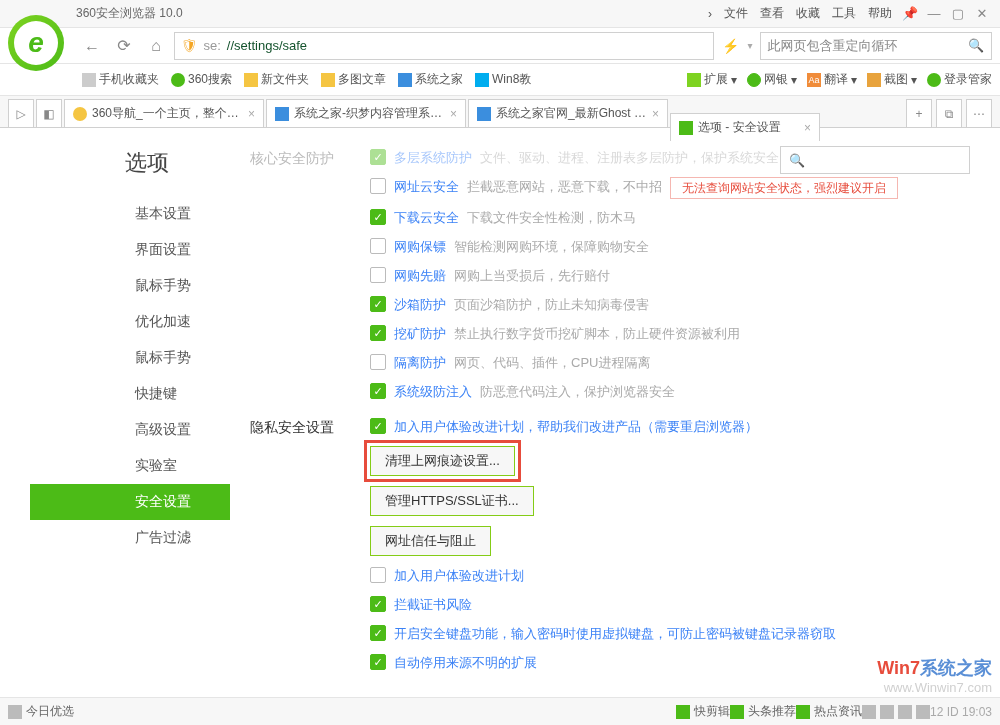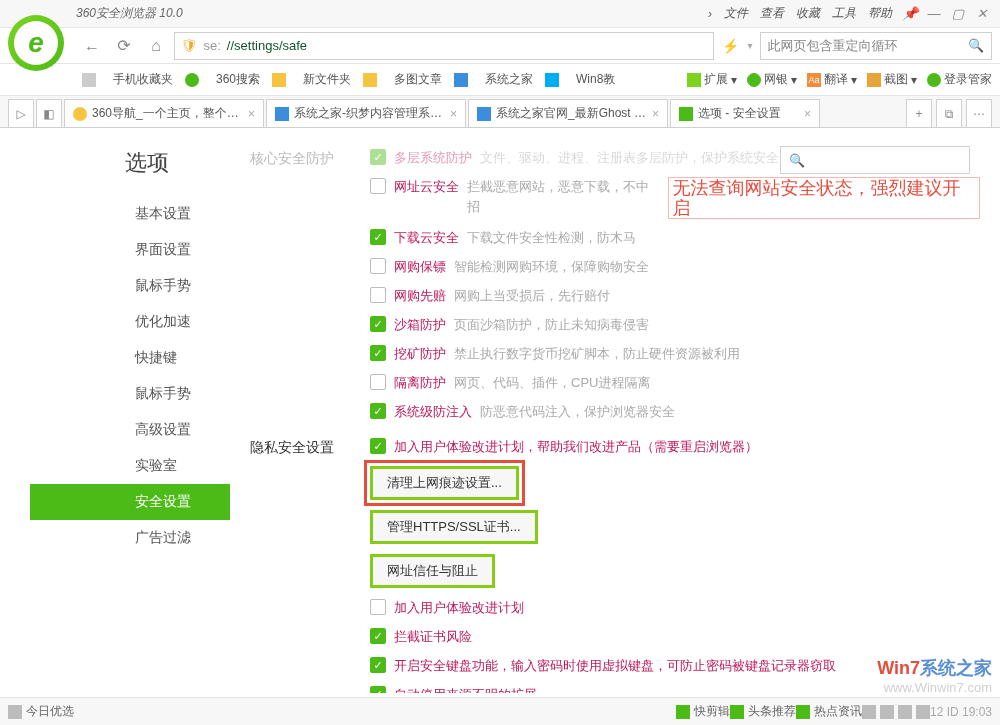--- a/index.html
+++ b/index.html
@@ -1,19 +1,19 @@
 <!DOCTYPE html>
 <html><head>
 <meta charset="utf-8">
 <style>
 * { margin: 0; padding: 0; box-sizing: border-box; font-family: "Microsoft YaHei", Arial, sans-serif; }
 body { background: #fff; width: 1000px; height: 725px; overflow: hidden; position: relative; }
 
 
-.titlebar { height: 28px; background: #f7f7f7; display: flex; align-items: center; padding: 0 6px; border-bottom: 1px solid #e5e5e5; font-size: 12px; color: #666; font-style: italic; }
+.titlebar { height: 28px; background: #f7f7f7; display: flex; align-items: center; padding: 0 6px; border-bottom: 1px solid #e5e5e5; font-size: 12px; color: #666; }
 .titlebar .app-title { margin-left: 70px; }
 .titlebar .spacer { flex: 1; }
 .titlebar .menu-item { margin: 0 6px; cursor: pointer; color: #555; }
 .titlebar .win-btn { width: 24px; text-align: center; cursor: pointer; color: #888; font-size: 13px; }
 
 
 .logo { position: absolute; left: 8px; top: 15px; width: 56px; height: 56px; border-radius: 50%; background: linear-gradient(135deg, #7ed321, #4cbb17); display: flex; align-items: center; justify-content: center; z-index: 10; }
 .logo-inner { width: 44px; height: 44px; border-radius: 50%; background: #fff; display: flex; align-items: center; justify-content: center; color: #4cbb17; font-size: 28px; font-weight: bold; font-style: italic; }
 
 
@@ -23,42 +23,42 @@
 .shield { color: #f5a623; font-size: 13px; }
 .url-scheme { color: #999; }
 .url-rest { color: #14532d; }
 .bolt { color: #7ed321; font-size: 14px; margin-left: 4px; }
 .drop { color: #aaa; font-size: 10px; padding: 0 4px; }
 .searchbox { flex: 1; height: 28px; border: 1px solid #d0d0d0; display: flex; align-items: center; padding: 0 6px; gap: 12px; font-size: 13px; color: #888; }
 .searchbox .mag { margin-left: auto; color: #999; }
 
 
 .bookbar { height: 32px; display: flex; align-items: center; padding-left: 78px; padding-right: 8px; border-bottom: 1px solid #e5e5e5; font-size: 12px; color: #555; gap: 4px; overflow: hidden; }
-.bk-item { display: flex; align-items: center; gap: 17px; padding: 0 4px; cursor: pointer; white-space: nowrap; }
+.bk-item { display: flex; align-items: center; gap: 3px; padding: 0 4px; cursor: pointer; white-space: nowrap; }
 .bk-ico { width: 14px; height: 14px; display: inline-block; }
 .ico-phone { background: #ccc; }
 .ico-360 { background: #4cbb17; border-radius: 50%; }
 .ico-folder { background: #f5c542; }
 .ico-sys { background: #3b8ede; }
 .ico-win8 { background: #00adef; }
 .bk-sep { flex: 1; }
 .right-tools { display: flex; align-items: flex-end; gap: 10px; font-size: 12px; color: #555; }
 .rt-item { display: flex; align-items: center; gap: 3px; cursor: pointer; }
 .tiny-ico { width: 14px; height: 14px; }
 .ico-ext { background: #7ed321; }
 .ico-bank { background: #4cbb17; border: 1px solid #4cbb17; border-radius: 50%; }
 .ico-trans { background: #f08c3a; color: #fff; font-size: 9px; text-align: center; line-height: 14px; }
 .ico-snip { background: #e8a33d; }
 .ico-login { background: #4cbb17; border-radius: 50%; }
 
 
 .tabstrip { height: 32px; display: flex; align-items: flex-end; padding-left: 8px; border-bottom: 1px solid #d0d0d0; font-size: 12px; background: #f7f7f7; }
 .tab-ctrl { width: 26px; height: 28px; display: flex; align-items: center; justify-content: center; color: #888; border: 1px solid #d0d0d0; border-bottom: none; background: #fff; margin-right: 2px; cursor: pointer; font-size: 12px; }
 .tab { height: 28px; border: 1px solid #d0d0d0; border-bottom: none; background: #fff; display: flex; align-items: center; padding: 0 8px; margin-right: 2px; min-width: 150px; max-width: 200px; cursor: pointer; gap: 5px; }
-.tab.active { background: #fff; position: relative; top: 0; }
+.tab.active { background: #fff; position: relative; top: 14px; }
 .tab .fav { width: 14px; height: 14px; flex-shrink: 0; }
 .fav-360 { background: #f5c542; border-radius: 50%; }
 .fav-weave { background: #3b8ede; }
 .fav-ghost { background: #3b8ede; }
 .fav-opt { background: #4cbb17; }
 .tab .tlabel { flex: 1; overflow: hidden; text-overflow: ellipsis; white-space: nowrap; color: #555; }
 .tab .tclose { color: #aaa; font-size: 12px; }
 .tab-right { margin-left: auto; display: flex; gap: 2px; padding-right: 6px; }
 
 
@@ -71,24 +71,24 @@
 
 .rightcol { flex: 1; padding: 20px 20px 0 20px; overflow: hidden; position: relative; }
 .search-opt { position: absolute; right: 30px; top: 18px; width: 190px; height: 28px; border: 1px solid #d0d0d0; display: flex; align-items: center; padding: 0 8px; color: #bbb; font-size: 13px; }
 
 .section { display: flex; margin-bottom: 6px; }
 .sec-label { width: 120px; font-size: 14px; color: #333; padding-top: 2px; }
 .sec-body { flex: 1; font-size: 13px; }
 .opt-row { display: flex; align-items: flex-start; gap: 8px; margin-bottom: 9px; line-height: 20px; }
 .chk { width: 16px; height: 16px; border: 1px solid #bbb; border-radius: 2px; flex-shrink: 0; display: flex; align-items: center; justify-content: center; font-size: 11px; color: #fff; margin-top: 1px; }
 .chk.on { background: #4cbb17; border-color: #4cbb17; }
-.opt-label { color: #be185d; white-space: nowrap; }
+.opt-label { color: #3b82f6; white-space: nowrap; }
 .opt-desc { color: #aaa; }
-.opt-warn { color: #e74c3c; border: 1px solid #f5b7b1; padding: 0 3px; font-size: 18px; }
-.btn { display: inline-block; border: 3px solid #84cc16; background: #f7f7f7; padding: 5px 14px; font-size: 13px; color: #333; cursor: pointer; margin-bottom: 10px; }
+.opt-warn { color: #e74c3c; border: 1px solid #f5b7b1; padding: 0 11px; font-size: 12px; }
+.btn { display: inline-block; border: 1px solid #84cc16; background: #f7f7f7; padding: 5px 14px; font-size: 13px; color: #333; cursor: pointer; margin-bottom: 10px; }
 .btn.highlight { outline: 3px solid #e74c3c; outline-offset: 3px; }
 
 
 .statusbar { position: absolute; bottom: 0; left: 0; right: 0; height: 28px; border-top: 1px solid #e5e5e5; background: #f7f7f7; display: flex; align-items: center; padding: 0 8px; font-size: 12px; color: #666; }
 .statusbar .sp { flex: 1; }
 .sb-item { display: flex; align-items: center; gap: 4px; cursor: pointer; }
 .sb-ico { width: 14px; height: 14px; background: #4cbb17; }
 .sb-ico.generic { background: #bbb; }
 
 
@@ -204,22 +204,22 @@
 </div>
 
 <div class="content">
   <div class="leftcol">
     <div class="page-title">选项</div>
     <div class="menu">
       <div class="menu-i">基本设置</div>
       <div class="menu-i">界面设置</div>
       <div class="menu-i">鼠标手势</div>
       <div class="menu-i">优化加速</div>
+      <div class="menu-i">鼠标手势</div>
       <div class="menu-i">快捷键</div>
-      <div class="menu-i">鼠标手势</div>
       <div class="menu-i">高级设置</div>
       <div class="menu-i">实验室</div>
       <div class="menu-i active">安全设置</div>
       <div class="menu-i">广告过滤</div>
     </div>
   </div>
 
   <div class="rightcol">
     <div class="search-opt">
         <span>🔍</span>

